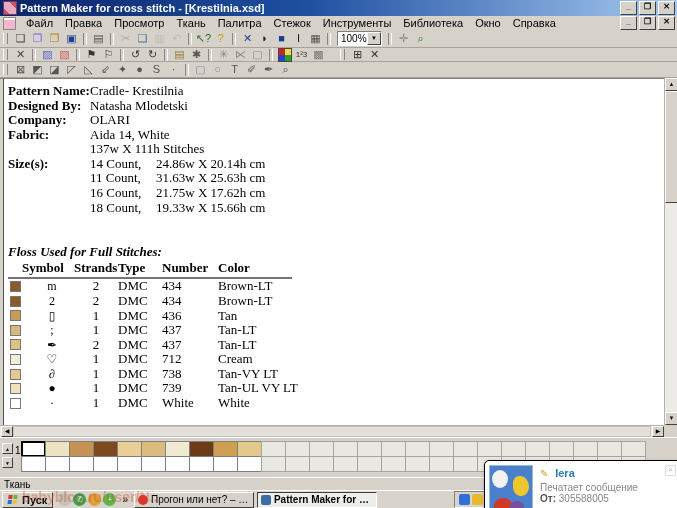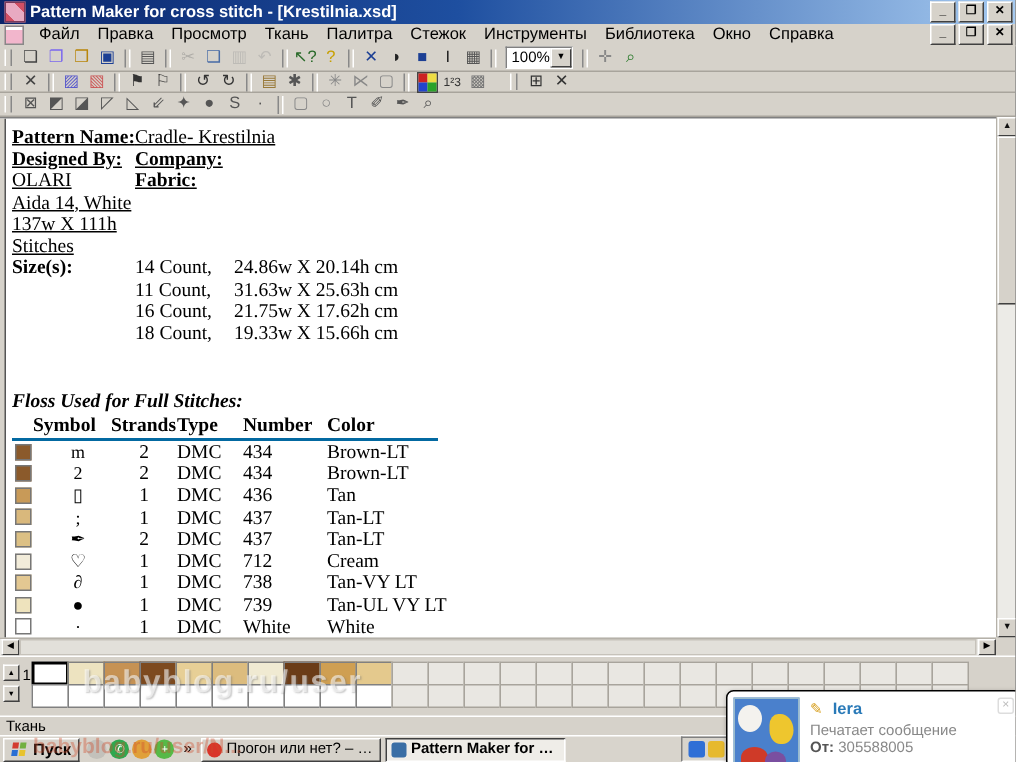--- a/index.html
+++ b/index.html
@@ -39,26 +39,26 @@
   .zarr{width:12px;height:11px;background:#d6d2ca;border:1px solid;border-color:#fff #404040 #404040 #fff;
     font-size:6px;text-align:center;line-height:10px;}
   .palico{display:grid;grid-template-columns:6px 6px;grid-template-rows:6px 6px;border:1px solid #444;}
   .palico span{display:block;}
   
   #doc{position:absolute;top:78px;left:0;width:664px;height:347px;background:#fff;
     border-top:1px solid #808080;overflow:hidden;}
   .doc-margin{position:absolute;left:0;top:0;bottom:0;width:3px;background:#d6d2ca;border-right:1px solid #555;}
   .doc-content{position:absolute;left:8px;top:5px;right:20px;
     font-family:"Liberation Serif",serif;font-size:13px;}
-  #info-grid{display:grid;grid-template-columns:82px auto;line-height:14.5px;text-decoration:underline;}
+  #info-grid{display:grid;grid-template-columns:82px auto;line-height:14.5px;}
   .ilabel{font-weight:bold;}
   #sizes-grid{display:grid;grid-template-columns:82px 66px auto;line-height:14.7px;}
   .floss-title{font-weight:bold;margin-top:28px;line-height:17px;font-style:italic;}
   #floss-header{display:grid;grid-template-columns:66px 44px 44px 56px auto;font-weight:bold;
-    line-height:16px;width:284px;border-bottom:2px solid #0369a1;padding-bottom:1px;}
+    line-height:16px;width:284px;border-bottom:2px solid #737373;padding-bottom:1px;}
   .fh0{padding-left:14px;}
   .frow{display:grid;grid-template-columns:22px 44px 44px 44px 56px auto;line-height:14.6px;align-items:center;}
   .fswatch{width:11px;height:11px;border:1px solid #777;margin-left:2px;box-sizing:border-box;}
   .fsym{text-align:center;font-size:12px;}
   .fstr{text-align:center;}
   
   #vscroll{position:absolute;right:0;top:78px;width:13px;height:347px;background:#ecebe7;border-left:1px solid #b5b1a9;box-sizing:border-box;}
   .sbtn{position:absolute;left:0;width:13px;height:13px;background:#d6d2ca;border:1px solid;
     border-color:#fff #404040 #404040 #fff;font-size:6px;text-align:center;line-height:11px;color:#111;box-sizing:border-box;}
   .sb-up{top:0;} .sb-down{bottom:0;}
@@ -352,20 +352,21 @@
       </span>
     </div>
 
   <div id="doc">
     <div class="doc-margin"></div>
     <div class="doc-content">
       <div id="info-grid">
           <div class="ilabel">Pattern Name:</div>
           <div class="ival">Cradle- Krestilnia</div>
           <div class="ilabel">Designed By:</div>
+          <div class="ival">Natasha Mlodetski</div>
           <div class="ilabel">Company:</div>
           <div class="ival">OLARI</div>
           <div class="ilabel">Fabric:</div>
           <div class="ival">Aida 14, White</div>
           <div class="ilabel"></div>
           <div class="ival">137w X 111h Stitches</div>
         </div>
       <div id="sizes-grid">
           <div class="ilabel">Size(s):</div>
           <div class="scount">14 Count,</div>
@@ -656,16 +657,15 @@
       </div>
       <div class="nstatus">Печатает сообщение</div>
       <div class="nfrom">
         <b>От:</b>
         <span>305588005</span>
       </div>
       <div class="nclose">×</div>
     </div>
   </div>
 
-  <div class="wm1">babyblog.ru/user</div>
   <div class="wm2">babyblog.ru/user/N...</div>
 
 </div>
 
 </body></html>

